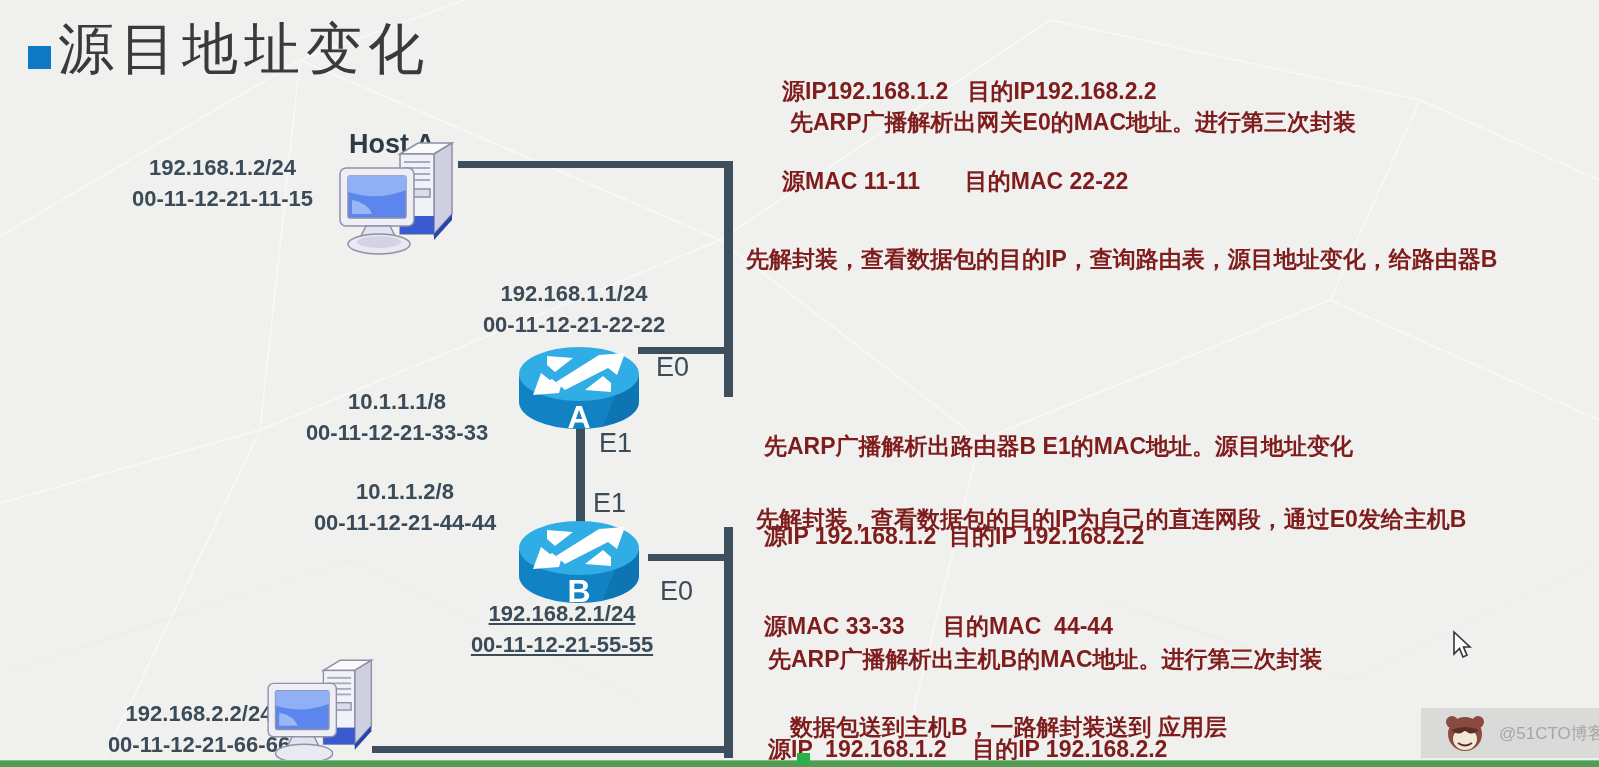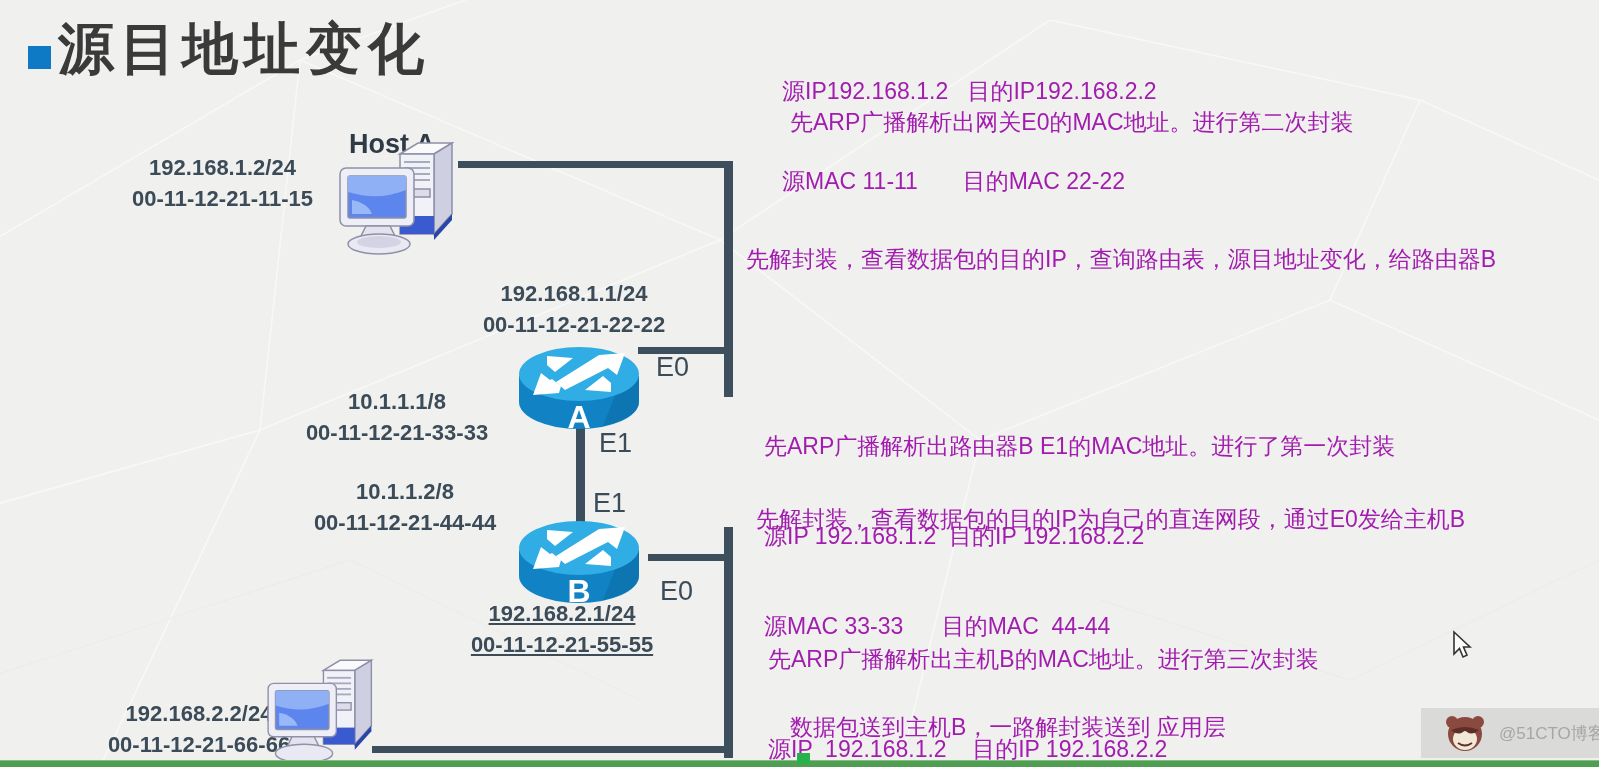--- a/index.html
+++ b/index.html
@@ -7,36 +7,36 @@
     position:relative;width:1599px;height:767px;overflow:hidden;
     background:#f0f0ee;
     font-family:"Liberation Sans","DejaVu Sans",sans-serif;
   }
   .mesh{position:absolute;left:0;top:0;width:100%;height:100%;pointer-events:none;}
   .title-bullet{
     position:absolute;left:28px;top:46px;width:23px;height:23px;background:#0e79c4;
   }
   .page-title{
     position:absolute;left:58px;top:12px;margin:0;
-    font-size:56px;font-weight:bold;color:#3a3a3a;letter-spacing:6px;white-space:nowrap;
+    font-size:56px;font-weight:normal;color:#3a3a3a;letter-spacing:6px;white-space:nowrap;
   }
   .node-name{
     position:absolute;font-size:27px;font-weight:bold;color:#2e3b46;white-space:nowrap;
   }
   .addr{
     position:absolute;text-align:center;font-weight:bold;color:#3b4b58;
     font-size:22px;line-height:31px;white-space:nowrap;
   }
   .port{
     position:absolute;font-size:27px;font-weight:normal;color:#3b4b58;white-space:nowrap;
   }
   .wire{position:absolute;background:#3d4e5d;}
   .note{
-    position:absolute;color:#a21caf;font-size:23px;line-height:30px;
-    white-space:pre;font-weight:400;
+    position:absolute;color:#7f1d1d;font-size:23px;line-height:30px;
+    white-space:pre;font-weight:700;
   }
   .router-letter{
     font:bold 32px "Liberation Sans",sans-serif;
   }
   .watermark{
     position:absolute;left:1421px;top:708px;width:198px;height:50px;
     background:rgba(186,186,186,0.40);display:flex;align-items:center;padding-left:16px;
   }
   .watermark-text{
     color:#a6a6a6;font-size:17px;margin-left:12px;white-space:nowrap;
@@ -184,24 +184,24 @@
       <path d="M14 66 a26 20 0 0 1 20 14 h-20 z" fill="#a9c4fa" stroke="none" opacity="0.8"></path>
       <polygon points="28,92 52,92 58,104 22,104" fill="#e3e3ef"></polygon>
       <ellipse cx="41" cy="110" rx="31" ry="10" fill="#e9e9f3"></ellipse>
     </g>
   </svg>
 
   <div class="note" style="left:782px;top:16px;">
     <div>源IP192.168.1.2   目的IP192.168.2.2</div>
     <div>源MAC 11-11       目的MAC 22-22</div>
   </div>
-  <div class="note" style="left:790px;top:107px;">先ARP广播解析出网关E0的MAC地址。进行第二次封装</div>
+  <div class="note" style="left:790px;top:107px;">先ARP广播解析出网关E0的MAC地址。进行第三次封装</div>
   <div class="note" style="left:746px;top:244px;">先解封装，查看数据包的目的IP，查询路由表，源目地址变化，给路由器B</div>
   <div class="note" style="left:764px;top:371px;">
-    <div>先ARP广播解析出路由器B E1的MAC地址。进行了第一次封装</div>
+    <div>先ARP广播解析出路由器B E1的MAC地址。源目地址变化</div>
     <div>源IP 192.168.1.2  目的IP 192.168.2.2</div>
     <div>源MAC 33-33      目的MAC  44-44</div>
   </div>
   <div class="note" style="left:756px;top:504px;">先解封装，查看数据包的目的IP为自己的直连网段，通过E0发给主机B</div>
   <div class="note" style="left:768px;top:584px;">
     <div>先ARP广播解析出主机B的MAC地址。进行第三次封装</div>
     <div>源IP  192.168.1.2    目的IP 192.168.2.2</div>
     
   </div>
   <div class="note" style="left:790px;top:712px;">数据包送到主机B，一路解封装送到 应用层</div>

